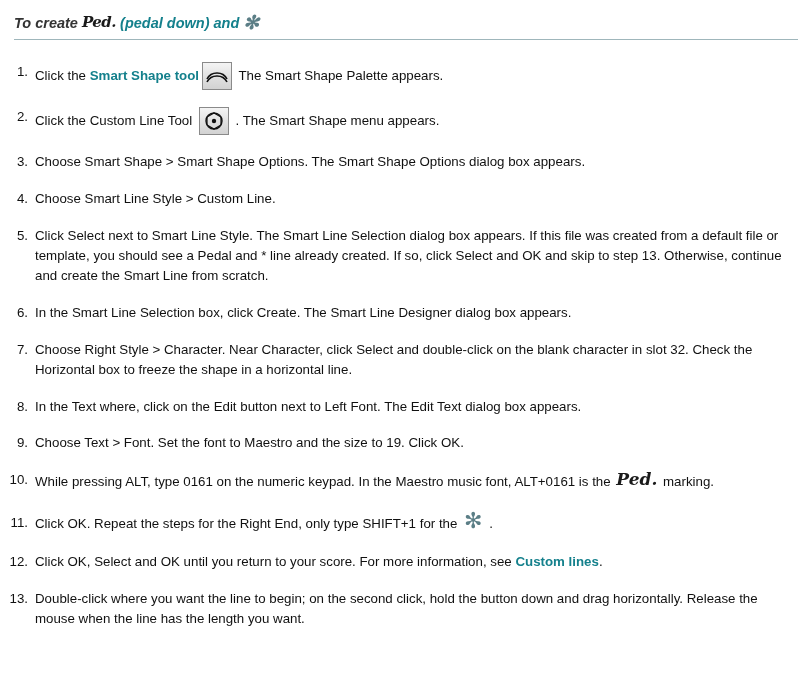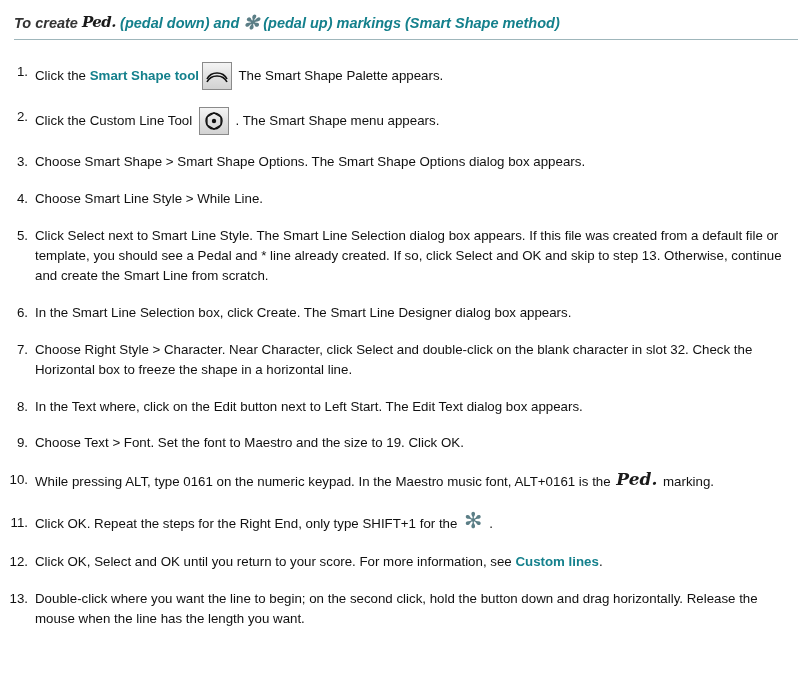--- a/index.html
+++ b/index.html
@@ -137,41 +137,40 @@
 </head>
 <body>
 
 <div class="page">
 
   <div class="heading">
     <span class="plain">To create</span>
     <span class="ped-glyph small">Ped.</span>
     <span class="teal">(pedal down) and</span>
     <span class="star-glyph">✻</span>
-    <span class="teal">(pedal up) markings (Smart Shape method)</span>
   </div>
 
   <div class="rule"></div>
 
   <ol class="steps" id="steps-list">
       <li><span>Click the </span><span class="teal-link">Smart Shape tool</span><span class="icon-btn"><svg width="28" height="26" viewBox="0 0 28 26">
             <path d="M4 16 C8 8, 20 8, 24 16" fill="none" stroke="#111" stroke-width="1.6"></path>
             <path d="M4 19 C8 11, 20 11, 24 19" fill="none" stroke="#111" stroke-width="1.6"></path>
           </svg></span><span> The Smart Shape Palette appears.</span></li>
       <li><span>Click the Custom Line Tool </span><span class="icon-btn"><svg width="28" height="26" viewBox="0 0 28 26">
             <circle cx="14" cy="13" r="8" fill="none" stroke="#111" stroke-width="1.4"></circle>
             <polygon points="14,5 21,9 21,17 14,21 7,17 7,9" fill="none" stroke="#111" stroke-width="1.2"></polygon>
             <circle cx="14" cy="13" r="2.2" fill="#111"></circle>
           </svg></span><span> . The Smart Shape menu appears.</span></li>
       <li><span>Choose </span><span class="b">Smart Shape</span><span class="b"> &gt; </span><span class="b">Smart Shape Options</span><span>. The Smart Shape Options dialog box appears.</span></li>
-      <li><span>Choose </span><span class="b">Smart Line Style</span><span> &gt; </span><span class="b">While Line</span><span>.</span></li>
+      <li><span>Choose </span><span class="b">Smart Line Style</span><span> &gt; </span><span class="b">Custom Line</span><span>.</span></li>
       <li><span>Click </span><span class="b">Select</span><span> next to Smart Line Style. The Smart Line Selection dialog box appears. If this file was created from a default file or template, you should see a Pedal and * line already created. If so, click </span><span class="b">Select</span><span> and </span><span class="b">OK</span><span> and skip to step 13. Otherwise, continue and create the Smart Line from scratch.</span></li>
       <li><span>In the Smart Line Selection box, click </span><span class="b">Create</span><span>. The Smart Line Designer dialog box appears.</span></li>
       <li><span>Choose </span><span class="b">Right Style</span><span> &gt; </span><span class="b">Character</span><span>. Near Character, click </span><span class="b">Select</span><span> and double-click on the blank character in slot 32. Check the Horizontal box to freeze the shape in a horizontal line.</span></li>
-      <li><span>In the Text where, click on the </span><span class="b">Edit</span><span> button next to Left Start. The Edit Text dialog box appears.</span></li>
+      <li><span>In the Text where, click on the </span><span class="b">Edit</span><span> button next to Left Font. The Edit Text dialog box appears.</span></li>
       <li><span>Choose </span><span class="b">Text</span><span> &gt; </span><span class="b">Font</span><span>. Set the font to Maestro and the size to 19. Click </span><span class="b">OK</span><span>.</span></li>
       <li><span>While pressing ALT, type 0161 on the numeric keypad. In the Maestro music font, ALT+0161 is the </span><span class="ped-big">Ped.</span><span> marking.</span></li>
       <li><span>Click </span><span class="b">OK</span><span>. Repeat the steps for the Right End, only type SHIFT+1 for the </span><span class="star-big">✻</span><span> .</span></li>
       <li><span>Click </span><span class="b">OK</span><span>, </span><span class="b">Select</span><span> and </span><span class="b">OK</span><span> until you return to your score. For more information, see </span><span class="teal-link">Custom lines</span><span>.</span></li>
       <li><span>Double-click where you want the line to begin; on the second click, hold the button down and drag horizontally. Release the mouse when the line has the length you want.</span></li>
     </ol>
 
 </div>
 
 </body></html>

